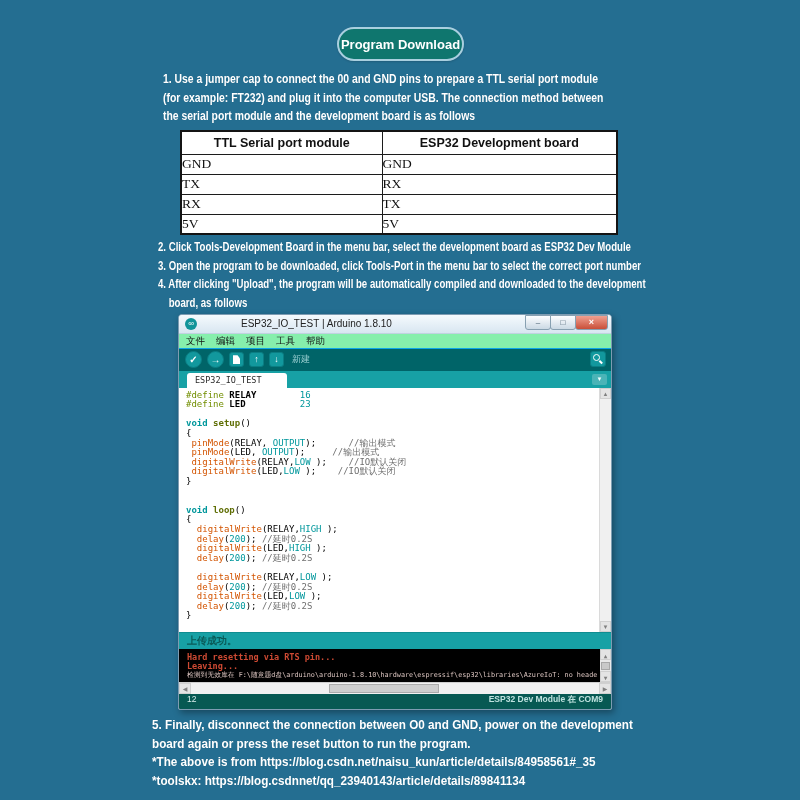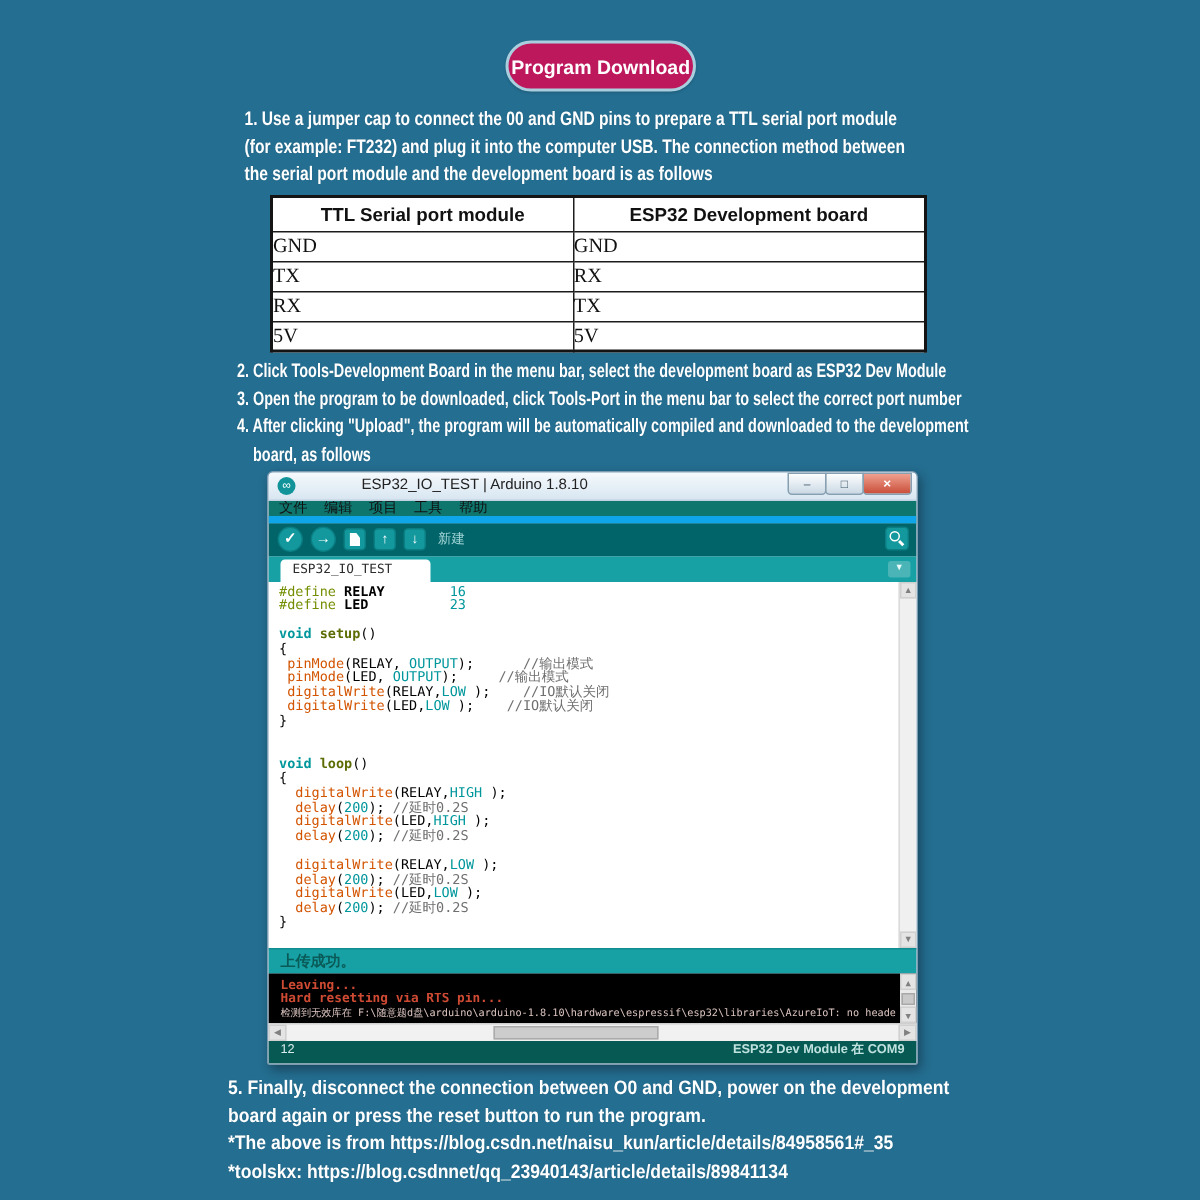--- a/index.html
+++ b/index.html
@@ -7,21 +7,21 @@
   body {
     background:#246e91;
     font-family:"Liberation Sans", sans-serif;
     position:relative;
     overflow:hidden;
   }
 
   
   .badge {
     position:absolute; left:337px; top:27px; width:127px; height:34px;
-    border:2px solid #a9cfdf; border-radius:18px; background:#be185d;
+    border:2px solid #a9cfdf; border-radius:18px; background:#0f766e;
     color:#fff; font-weight:bold; font-size:13px;
     display:flex; align-items:center; justify-content:center;
     box-shadow:0 1px 2px rgba(0,0,0,0.15);
   }
 
   
   .wtext {
     position:absolute; color:#fff; font-weight:bold; font-size:13px;
     line-height:18.5px; white-space:pre; transform-origin:0 0;
     text-shadow:0 0 1px rgba(0,0,0,0.15);
@@ -68,22 +68,22 @@
     width:26px; height:15px; border:1px solid #87a0b1; margin-left:-1px;
     font-size:8px; color:#40586a; display:flex; align-items:center; justify-content:center;
     background:linear-gradient(#fdfeff,#cbd9e4); border-radius:0 0 3px 3px;
   }
   .wb.close {
     width:33px; background:linear-gradient(#f0a090,#c94f39); color:#fff;
     font-weight:bold; font-size:9px;
   }
 
   .menubar {
-    height:15px; background:#0f766e; display:flex; align-items:center;
-    padding-left:7px; gap:11px; border-bottom:5px solid #0ea5e9;
+    height:15px; background:#86efac; display:flex; align-items:flex-end;
+    padding-left:7px; gap:11px; border-bottom:1px solid #0ea5e9;
   }
   .menu-item { font-size:9.5px; color:#111; }
 
   .toolbar {
     height:22px; background:#006468; display:flex; align-items:center;
     padding:0 6px; gap:5px; position:relative;
   }
   .tbtn {
     width:17px; height:17px; border-radius:50%; background:#12989d;
     border:1px solid #0a7e83; color:#fff; font-size:10px; font-weight:bold;
@@ -267,22 +267,22 @@
       <span class="sarrow">▼</span>
     </div>
   </div>
 
   <div class="statusstrip">
     <span>上传成功。</span>
   </div>
 
   <div class="console">
     <div id="console-lines">
+        <div class="cln">Hard resetting via RTS pin...</div>
         <div class="cln">Leaving...</div>
-        <div class="cln">Hard resetting via RTS pin...</div>
         <div class="cln dim">检测到无效库在 F:\随意题d盘\arduino\arduino-1.8.10\hardware\espressif\esp32\libraries\AzureIoT: no headers files (.</div>
       </div>
     <div class="cvscroll">
       <span class="sarrow">▲</span>
       <span class="cthumb"></span>
       <span class="sarrow">▼</span>
     </div>
   </div>
 
   <div class="hscroll">

